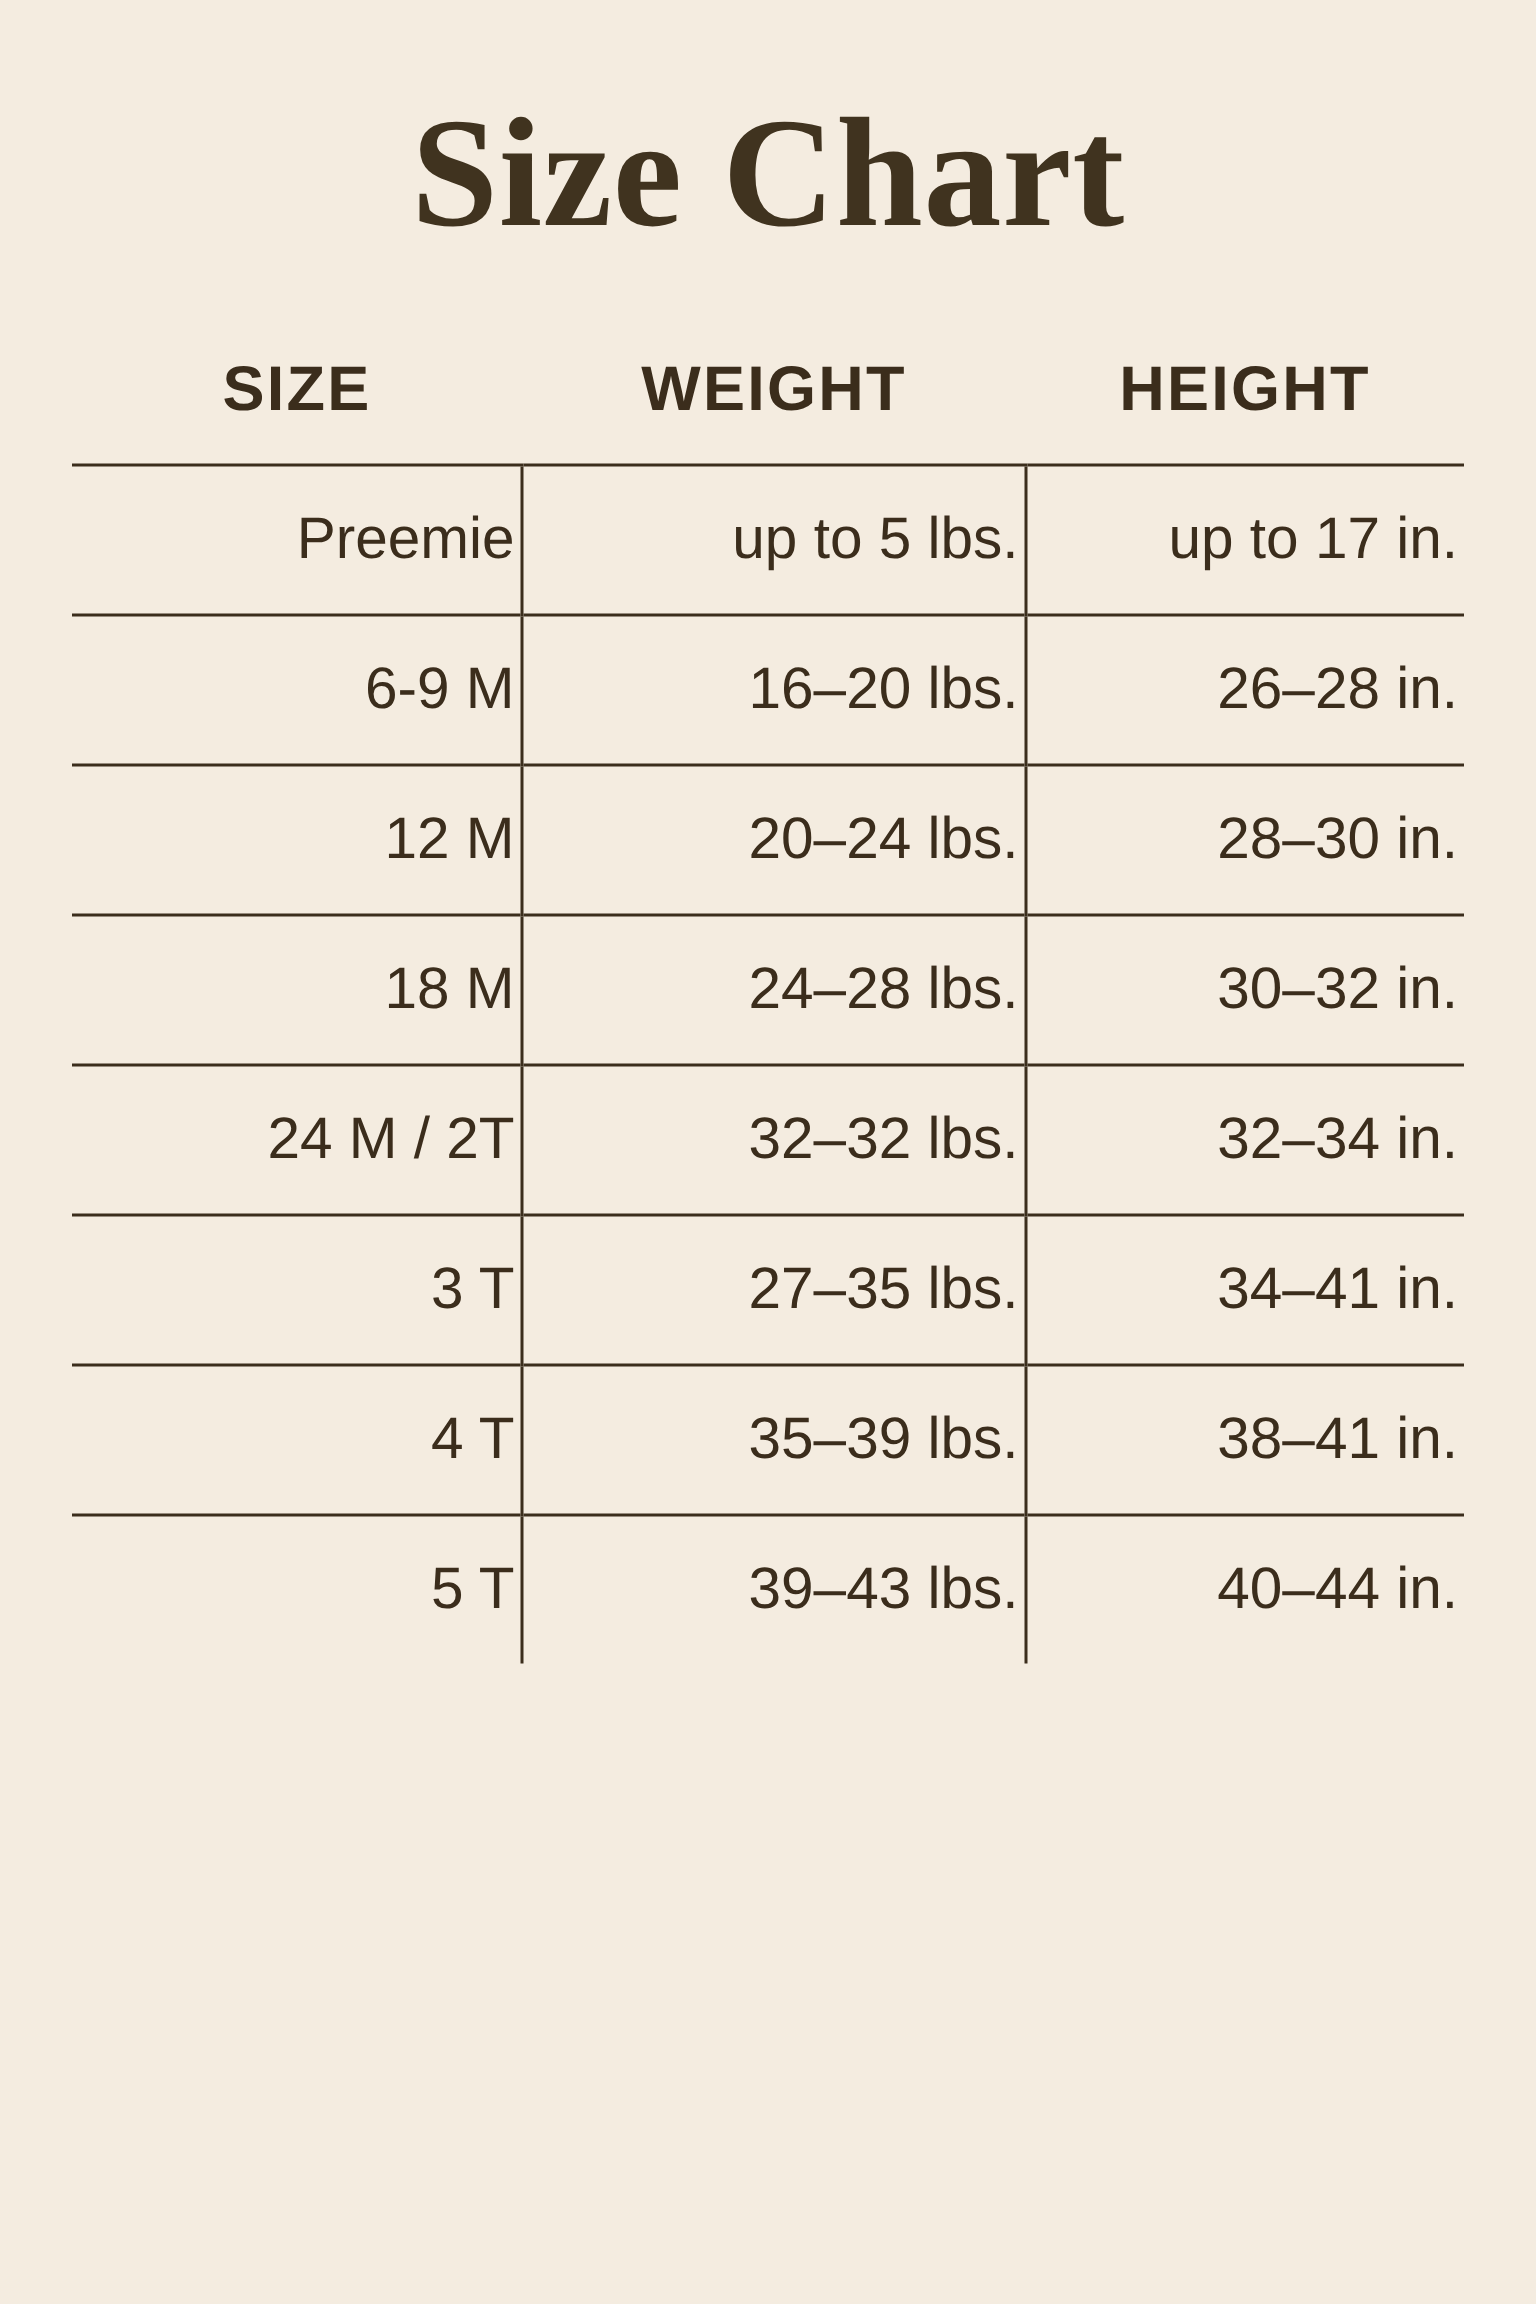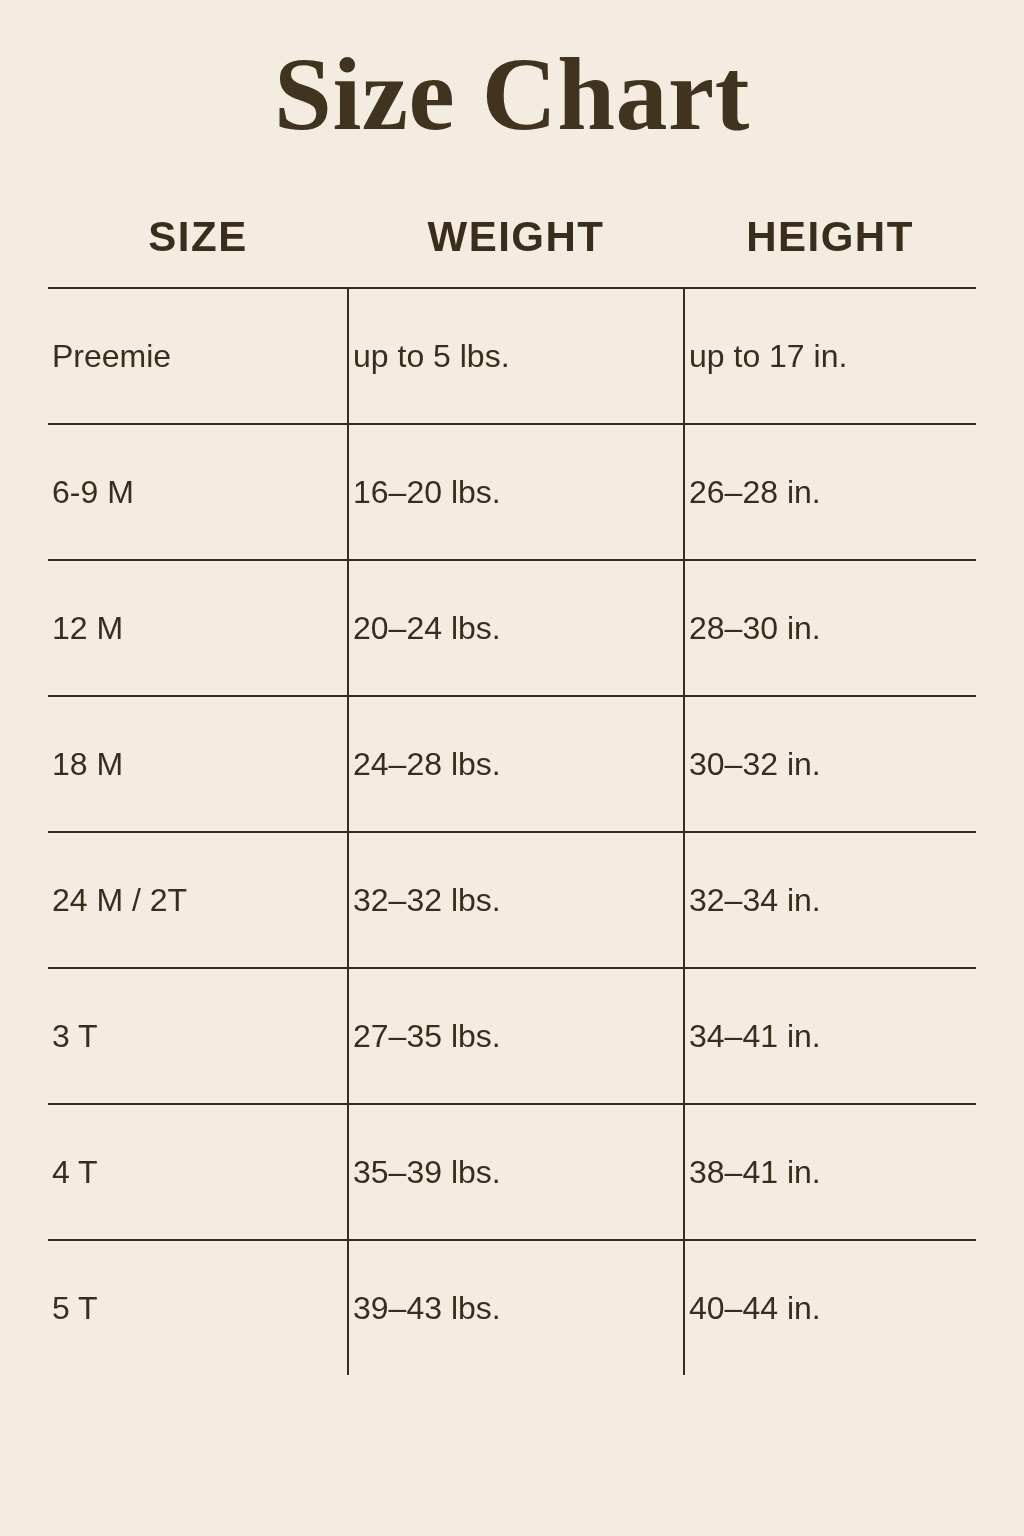--- a/index.html
+++ b/index.html
@@ -21,21 +21,21 @@
     box-sizing: border-box;
     padding: 0 48px;
   }
   .title {
     font-family: "Liberation Serif", serif;
     font-weight: bold;
     font-size: 104px;
     line-height: 1;
     text-align: center;
     color: #40331f;
-    padding-top: 42px;
+    padding-top: 64px;
     letter-spacing: 0.5px;
   }
   table.size-chart {
     width: 928px;
     margin: 0 auto;
     margin-top: 66px;
     border-collapse: collapse;
     table-layout: fixed;
   }
   table.size-chart col.c1 { width: 300px; }
@@ -48,27 +48,27 @@
     font-size: 42px;
     letter-spacing: 1.5px;
     color: #3b2d1c;
     text-align: center;
     padding-bottom: 26px;
     border: none;
   }
   table.size-chart tbody td {
     font-family: "Liberation Sans", sans-serif;
     font-weight: 400;
-    font-size: 32px;
+    font-size: 39px;
     color: #3b2d1c;
-    text-align: left;
+    text-align: right;
     height: 98px;
     border-top: 2.5px solid #3b2d1c;
     border-left: 2.5px solid #3b2d1c;
-    padding: 18px 4px;
+    padding: 0 4px;
   }
   table.size-chart tbody td.first {
     border-left: none;
   }
   table.size-chart tbody tr:last-child td {
     border-bottom: none;
   }
 </style>
 </head>
 <body>

